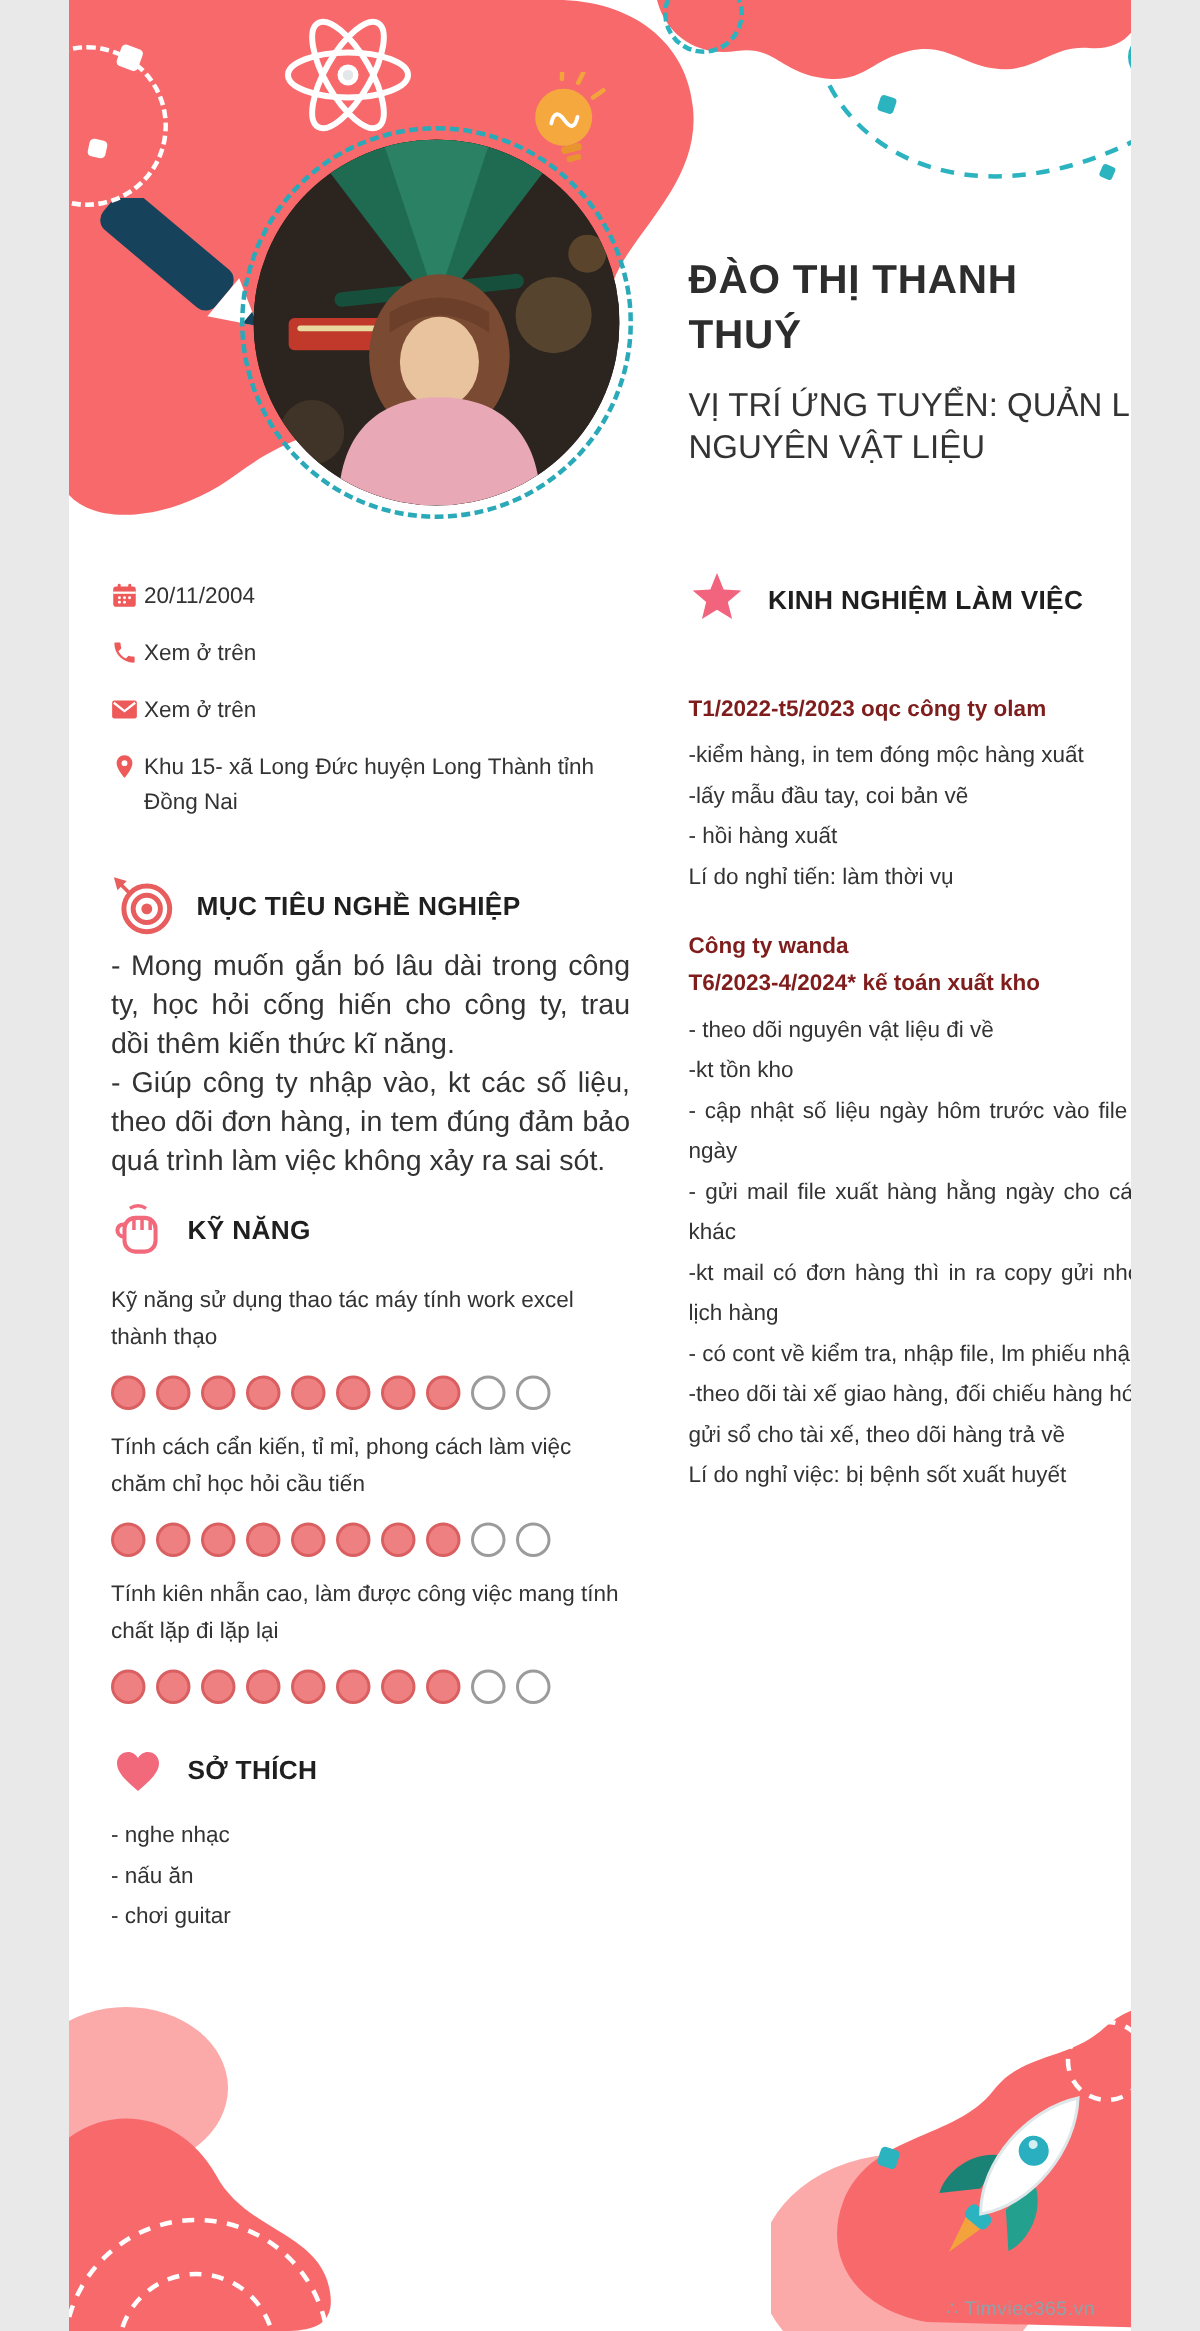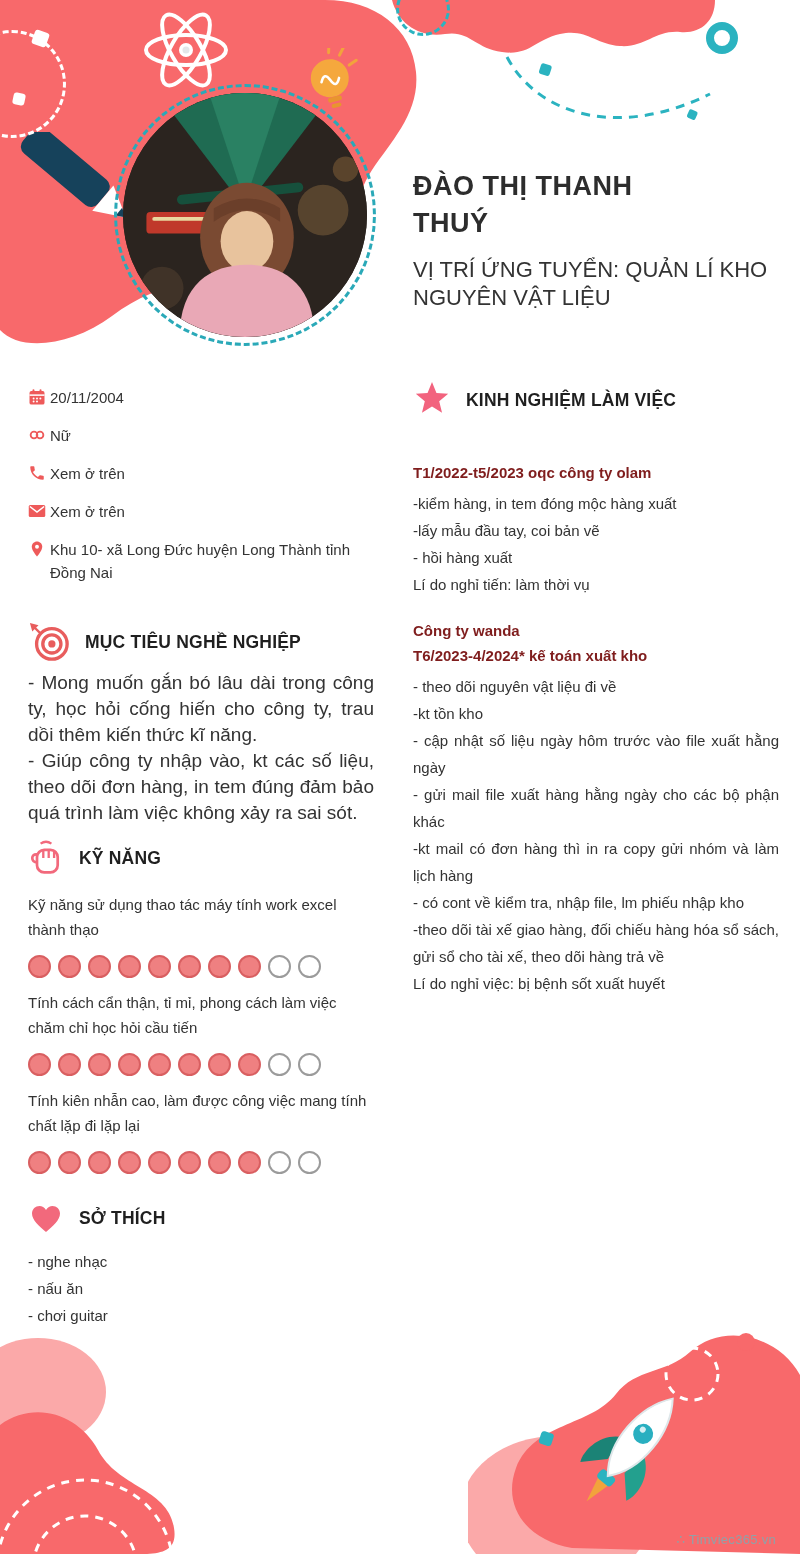--- a/index.html
+++ b/index.html
@@ -1,19 +1,19 @@
 <!DOCTYPE html>
 <html><head>
 <meta charset="utf-8">
 <style>
   * { margin:0; padding:0; box-sizing:border-box; }
   html,body { background:#e9e9e9; }
   body { font-family:"Liberation Sans","DejaVu Sans",sans-serif; }
   .page {
-    position:relative; width:800px; height:1554px; margin:0 auto;
+    position:relative; width:708px; height:1554px; margin:0 auto;
     background:#ffffff; overflow:hidden; color:#333;
   }
   
   .deco { position:absolute; z-index:1; }
   .sq-white { position:absolute; z-index:2; background:#fff; border-radius:3px; }
   .dashed-arc-tl {
     position:absolute; z-index:2; left:-42px; top:30px; width:108px; height:108px;
     border:3px dashed #ffffff; border-radius:50%;
   }
   .dashed-circle-teal {
@@ -220,27 +220,20 @@
         <rect x="15.4" y="1.5" width="2.6" height="5" rx="1.3" fill="#EE5A5A"></rect>
         <circle cx="7.5" cy="14" r="1.3" fill="#ffffff"></circle>
           <circle cx="12" cy="14" r="1.3" fill="#ffffff"></circle>
           <circle cx="16.5" cy="14" r="1.3" fill="#ffffff"></circle>
         <circle cx="7.5" cy="18" r="1.3" fill="#ffffff"></circle>
           <circle cx="12" cy="18" r="1.3" fill="#ffffff"></circle>
       </svg>
       <span>20/11/2004</span>
     </div>
 
-    <div class="contact-row">
-      <svg class="cicon" width="18" height="18" viewBox="0 0 24 24">
-        <circle cx="8" cy="12" r="4.5" fill="none" stroke="#EE5A5A" stroke-width="2.4"></circle>
-        <circle cx="16" cy="12" r="4.5" fill="none" stroke="#EE5A5A" stroke-width="2.4"></circle>
-      </svg>
-      <span>Nữ</span>
-    </div>
 
     <div class="contact-row">
       <svg class="cicon" width="18" height="18" viewBox="0 0 24 24">
         <path fill="#EE5A5A" d="M6.6 10.8c1.4 2.8 3.8 5.1 6.6 6.6l2.2-2.2c.3-.3.7-.4 1-.2 1.1.4 2.3.6 3.6.6.6 0 1 .4 1 1V20c0 .6-.4 1-1 1C10.6 21 3 13.4 3 4c0-.6.4-1 1-1h3.5c.6 0 1 .4 1 1 0 1.2.2 2.4.6 3.6.1.3 0 .7-.2 1L6.6 10.8z"></path>
       </svg>
       <span>Xem ở trên</span>
     </div>
 
     <div class="contact-row">
       <svg class="cicon" width="18" height="18" viewBox="0 0 24 24">
@@ -248,21 +241,21 @@
         <polyline points="2.5,6 12,13.5 21.5,6" stroke="#ffffff" stroke-width="2" fill="none"></polyline>
       </svg>
       <span>Xem ở trên</span>
     </div>
 
     <div class="contact-row">
       <svg class="cicon" width="18" height="18" viewBox="0 0 24 24">
         <path fill="#EE5A5A" d="M12,2 C8.1,2 5,5.1 5,9 c0,5.2 7,13 7,13 s7,-7.8 7,-13 C19,5.1 15.9,2 12,2 Z"></path>
         <circle cx="12" cy="9" r="2.6" fill="#ffffff"></circle>
       </svg>
-      <span>Khu 10- xã Long Đức huyện Long Thành tỉnh Đồng Nai</span>
+      <span>Khu 15- xã Long Đức huyện Long Thành tỉnh Đồng Nai</span>
     </div>
 
     <div class="section-head obj-head">
       <svg width="42" height="42" viewBox="0 0 44 44">
         <line x1="5" y1="5" x2="23" y2="23" stroke="#E85D5D" stroke-width="2.5"></line>
         <polygon points="2,2 11,4.5 4.5,11" fill="#E85D5D"></polygon>
         <circle cx="25" cy="24" r="16" fill="#ffffff" stroke="#E85D5D" stroke-width="3.5"></circle>
         <circle cx="25" cy="24" r="9.5" fill="#ffffff" stroke="#E85D5D" stroke-width="3.5"></circle>
         <circle cx="25" cy="24" r="3.8" fill="#E85D5D"></circle>
       </svg>
@@ -294,21 +287,21 @@
           <span class="dot dot-filled"></span>
           <span class="dot dot-filled"></span>
           <span class="dot dot-filled"></span>
           <span class="dot dot-filled"></span>
           <span class="dot dot-filled"></span>
           <span class="dot dot-empty"></span>
           <span class="dot dot-empty"></span>
         </div>
     </div>
     <div>
-      <p class="skill-label">Tính cách cẩn thận, tỉ mỉ, phong cách làm việc chăm chỉ học hỏi cầu tiến</p>
+      <p class="skill-label">Tính cách cẩn kiến, tỉ mỉ, phong cách làm việc chăm chỉ học hỏi cầu tiến</p>
       <div class="skill-dots">
           <span class="dot dot-filled"></span>
           <span class="dot dot-filled"></span>
           <span class="dot dot-filled"></span>
           <span class="dot dot-filled"></span>
           <span class="dot dot-filled"></span>
           <span class="dot dot-filled"></span>
           <span class="dot dot-filled"></span>
           <span class="dot dot-filled"></span>
           <span class="dot dot-empty"></span>

